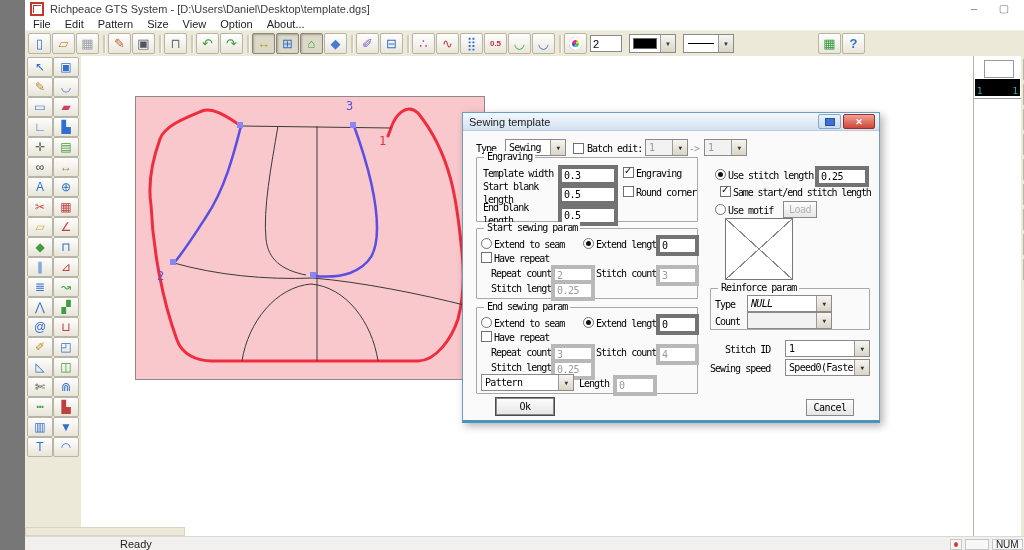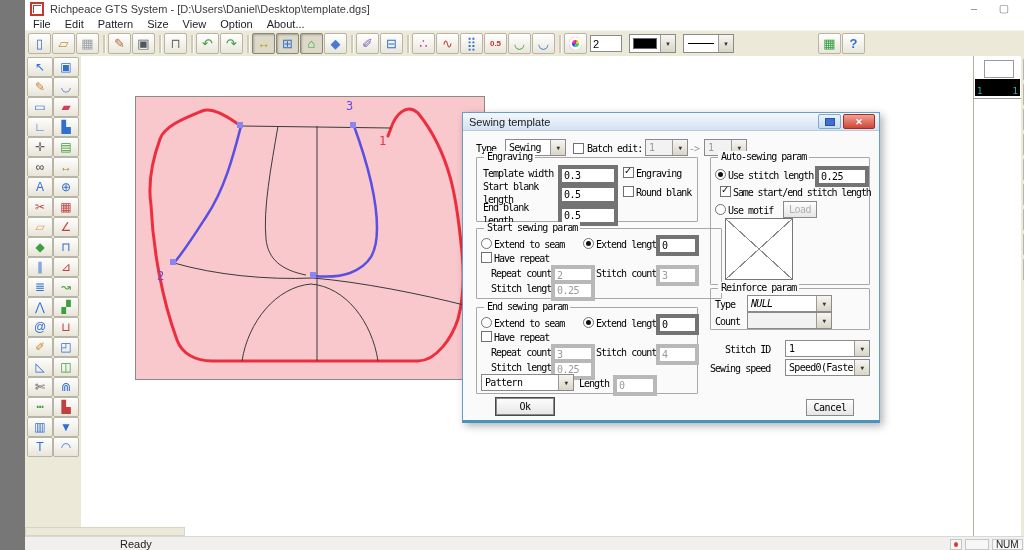--- a/index.html
+++ b/index.html
@@ -308,26 +308,26 @@
       <span class="gt">Engraving</span>
     </div>
     <span class="lbl" style="left:20px;top:55px;">Template width</span>
     <span class="inp" style="left:95px;top:52px;width:48px;">0.3</span>
     <span class="cb on" style="left:160px;top:54px;"></span>
     <span class="lbl" style="left:173px;top:55px;">Engraving</span>
     <span class="lbl" style="left:20px;top:68px;">Start blank
 length</span>
     <span class="inp" style="left:95px;top:71px;width:48px;">0.5</span>
     <span class="cb" style="left:160px;top:73px;"></span>
-    <span class="lbl" style="left:173px;top:74px;">Round blank</span>
+    <span class="lbl" style="left:173px;top:74px;">Round corner</span>
     <span class="lbl" style="left:20px;top:89px;">End blank
 length</span>
     <span class="inp" style="left:95px;top:92px;width:48px;">0.5</span>
 
-    <div class="grp" style="left:13px;top:115px;width:220px;height:69px;padding-left:24px;">
+    <div class="grp" style="left:13px;top:115px;width:220px;height:69px;">
       <span class="gt">Start sewing param</span>
     </div>
     <span class="rd" style="left:18px;top:125px;"></span>
     <span class="lbl" style="left:31px;top:126px;">Extend to seam</span>
     <span class="rd on" style="left:120px;top:125px;"></span>
     <span class="lbl" style="left:133px;top:126px;">Extend length</span>
     <span class="inp" style="left:193px;top:122px;width:31px;">0</span>
     <span class="cb" style="left:18px;top:139px;"></span>
     <span class="lbl" style="left:31px;top:140px;">Have repeat</span>
     <span class="lbl" style="left:28px;top:155px;">Repeat count</span>
@@ -353,23 +353,20 @@
     <span class="inp dis" style="left:193px;top:231px;width:31px;">4</span>
     <span class="lbl" style="left:28px;top:249px;">Stitch length</span>
     <span class="inp dis" style="left:88px;top:246px;width:32px;">0.25</span>
     <span class="dd" style="left:18px;top:261px;width:88px;">
       <span class="val">Pattern</span>
       <span class="dda"></span>
       </span>
     <span class="lbl" style="left:116px;top:265px;">Length</span>
     <span class="inp dis" style="left:150px;top:262px;width:32px;">0</span>
 
-    <div class="grp" style="left:247px;top:44px;width:158px;height:126px;">
-      <span class="gt">Auto-sewing param</span>
-    </div>
     <span class="rd on" style="left:252px;top:56px;"></span>
     <span class="lbl" style="left:265px;top:57px;">Use stitch length</span>
     <span class="inp" style="left:352px;top:53px;width:42px;">0.25</span>
     <span class="cb on" style="left:257px;top:73px;"></span>
     <span class="lbl tight" style="left:270px;top:74px;">Same start/end stitch length</span>
     <span class="rd" style="left:252px;top:91px;"></span>
     <span class="lbl" style="left:265px;top:92px;">Use motif</span>
     <span class="btn dis" style="left:320px;top:88px;width:32px;height:15px;">Load</span>
     <span class="preview" style="left:262px;top:105px;width:66px;height:60px;"></span>
 

